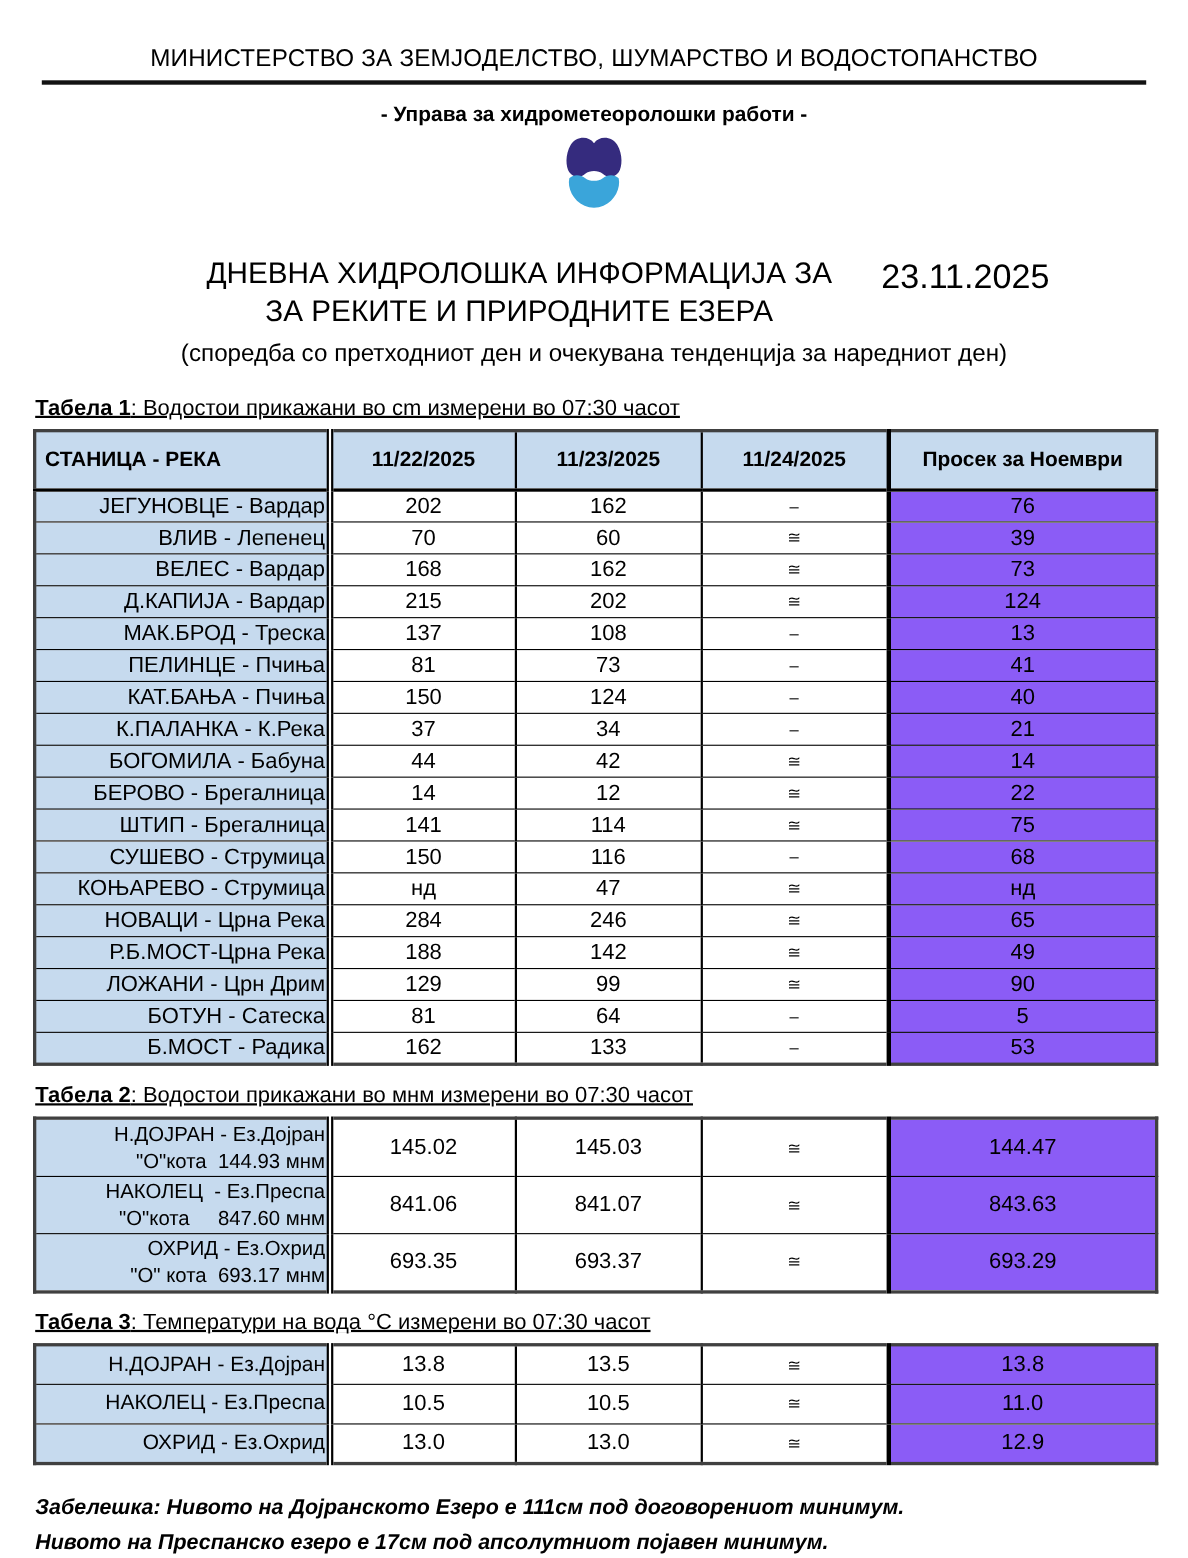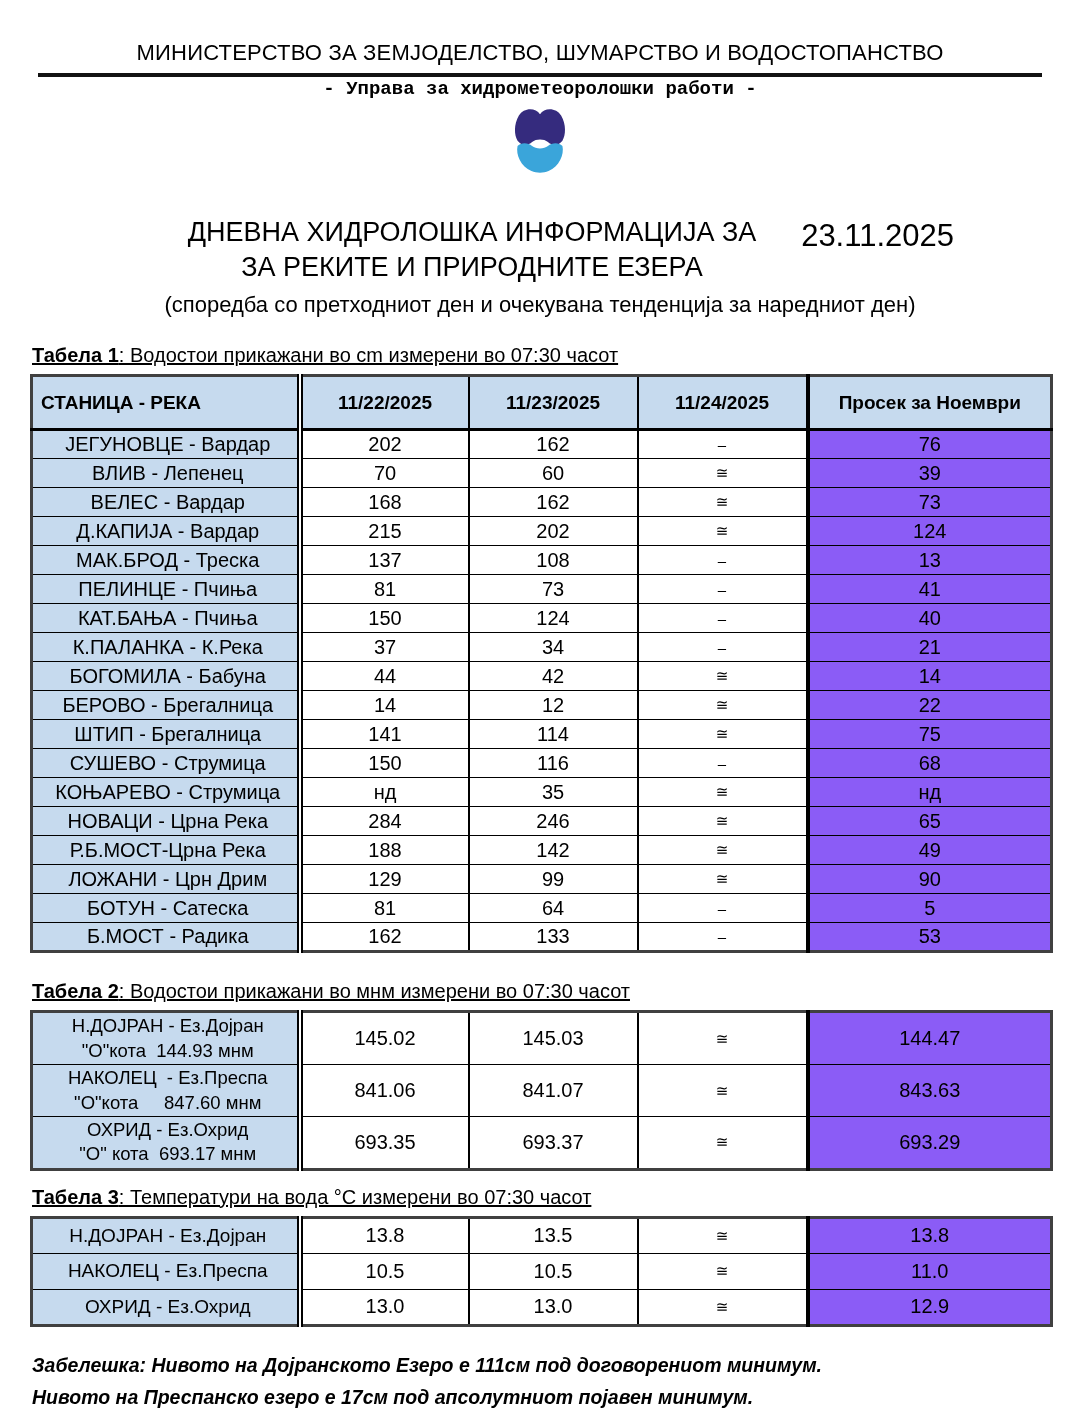--- a/index.html
+++ b/index.html
@@ -4,49 +4,49 @@
 <style>
   html,body{margin:0;padding:0;}
   body{
     width:1080px;height:1416px;overflow:hidden;background:#ffffff;color:#000;
     font-family:"Liberation Sans", sans-serif;
   }
   .ministry{
     text-align:center;padding-top:40px;font-size:22px;letter-spacing:.2px;
   }
   .rule{height:4px;background:#121212;margin:7px 38px 0 38px;}
-  .dept{text-align:center;font-weight:bold;font-size:19px;margin-top:1px;font-family:Liberation Mono, monospace;}
+  .dept{text-align:center;font-weight:bold;font-size:19px;margin-top:17px;}
   .logo-wrap{display:flex;justify-content:center;margin-top:5px;height:70px;}
   .titleblock{position:relative;margin-top:40px;line-height:1.3;}
   .title-line{text-align:center;font-size:27px;transform:translateX(-68px);}
   .doc-date{position:absolute;right:126px;top:1px;font-size:31px;}
   .subtitle{text-align:center;font-size:22px;margin-top:7px;}
   .tlabel{margin:26px 30px 7px 32px;font-size:20px;text-decoration:underline;}
   .tlabel b{font-weight:bold;}
-  .tlabel.t2{margin-top:27px;}
+  .tlabel.t2{margin-top:16px;}
   .tlabel.t3{margin-top:15px;}
   table{
     border-collapse:collapse;table-layout:fixed;width:1020px;margin:0 30px;
     border:3px solid #404040;
   }
   th,td{
     border-style:solid;border-color:#000;border-width:1px 2px;
     overflow:hidden;white-space:pre-wrap;
   }
   thead th{
     background:#c6daee;font-size:19px;font-weight:bold;height:49px;
     text-align:center;border-bottom:3px solid #000;
   }
   thead th.h-station{text-align:left;padding-left:8px;}
   tbody td{font-size:20px;text-align:center;}
   .t1 tbody tr{height:29px;}
   .t2 tbody tr{height:52px;}
   .t3 tbody tr{height:36px;}
   td.col-station{
-    background:#c6daee;text-align:center;padding-left:7px;
+    background:#c6daee;text-align:right;padding-left:7px;
   }
   th.h-station, td.col-station{border-right:6px double #000;}
   td.col-v1, td.col-v2{background:#fff;}
   td.col-trend{background:#fff;font-size:15px;}
   th.h-trend, td.col-trend{border-right:4px solid #000;}
   td.col-avg{background:#8b5cf6;}
   .t2 td.col-station .station-line{font-size:18.5px;line-height:1.32;}
   .t3 td.col-station{font-size:19px;}
   .notes{
     margin:22px 30px 0 32px;font-weight:bold;font-style:italic;
@@ -174,21 +174,21 @@
       <tr>
         <td class="col-station">СУШЕВО - Струмица</td>
         <td class="col-v1">150</td>
         <td class="col-v2">116</td>
         <td class="col-trend">–</td>
         <td class="col-avg">68</td>
       </tr>
       <tr>
         <td class="col-station">КОЊАРЕВО - Струмица</td>
         <td class="col-v1">нд</td>
-        <td class="col-v2">35</td>
+        <td class="col-v2">47</td>
         <td class="col-trend">≅</td>
         <td class="col-avg">нд</td>
       </tr>
       <tr>
         <td class="col-station">НОВАЦИ - Црна Река</td>
         <td class="col-v1">284</td>
         <td class="col-v2">246</td>
         <td class="col-trend">≅</td>
         <td class="col-avg">65</td>
       </tr>

